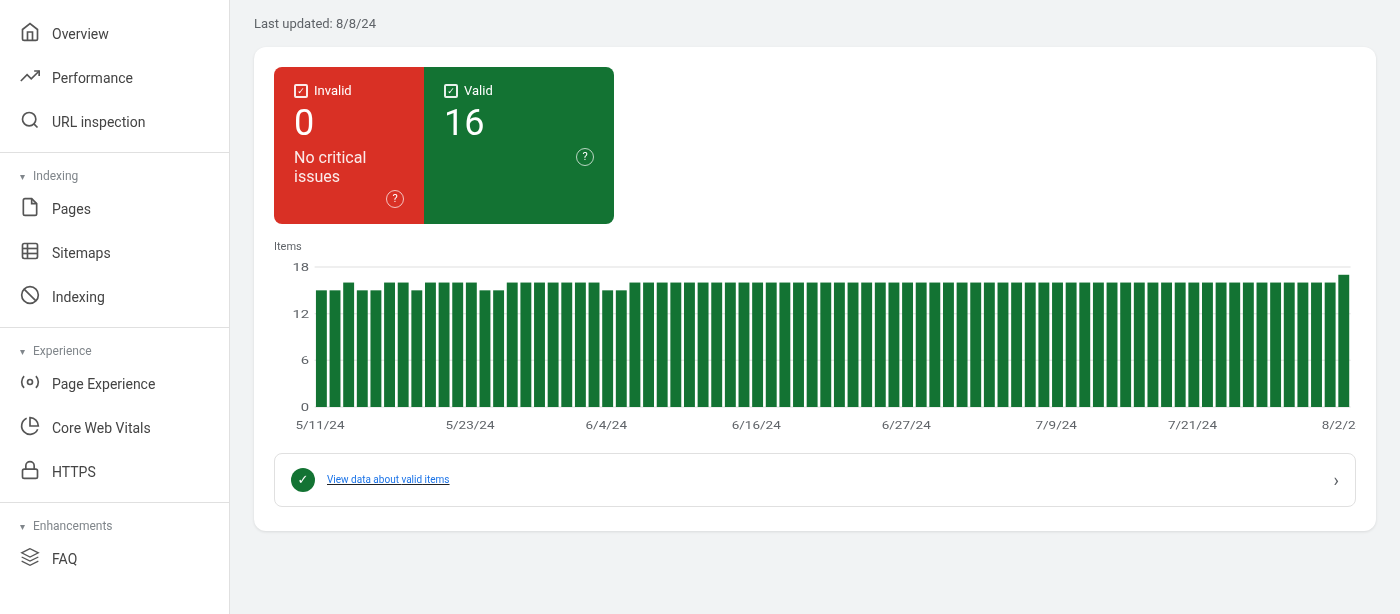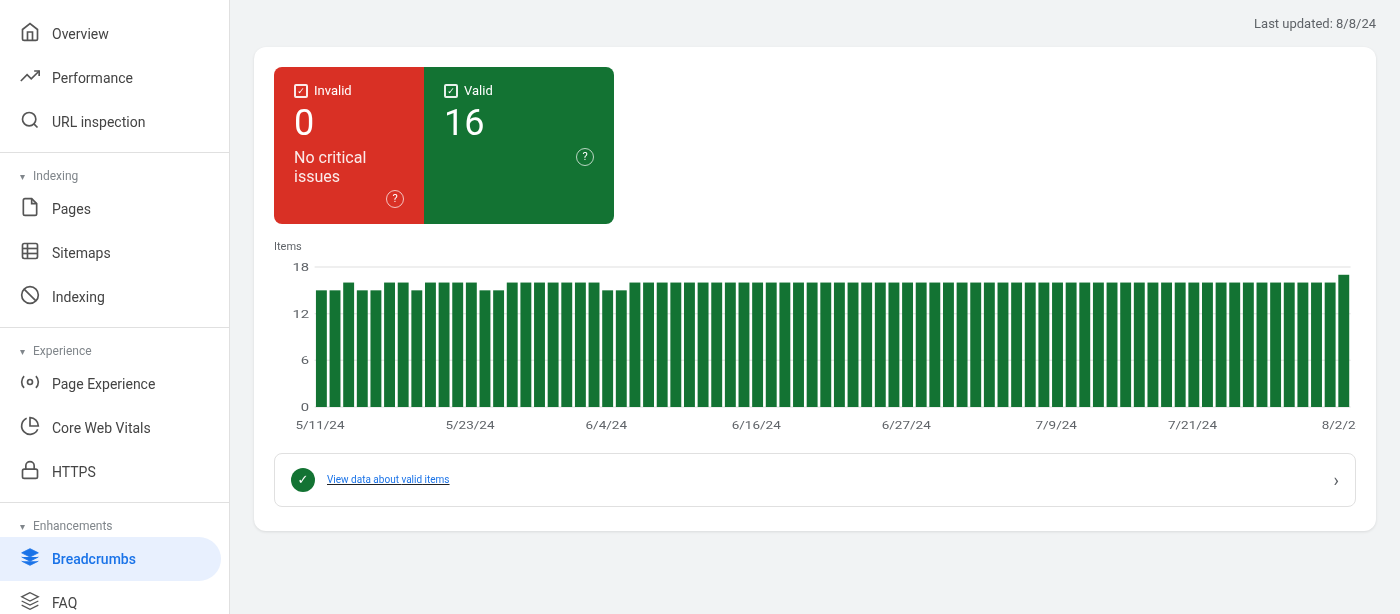--- a/index.html
+++ b/index.html
@@ -57,21 +57,21 @@
     
     .main {
       flex: 1;
       overflow-y: auto;
       padding: 16px 24px;
       position: relative;
     }
 
     .top-bar {
       display: flex;
-      justify-content: flex-end;
+      justify-content: flex-start;
       font-size: 13px;
       color: #5f6368;
       margin-bottom: 16px;
     }
 
     .card {
       background: #fff;
       border-radius: 12px;
       padding: 0;
       overflow: hidden;
@@ -313,28 +313,20 @@
     <span>HTTPS</span>
   </div>
 
   <div class="sidebar-divider"></div>
 
   <div class="sidebar-section">
     <span style="font-size:10px;">▾</span>
     <span>Enhancements</span>
   </div>
 
-  <div class="sidebar-item active">
-    <span class="sidebar-icon">
-      <svg width="20" height="20" viewBox="0 0 24 24" fill="#1a73e8" stroke="#1a73e8" stroke-width="1">
-          <path d="M12 2L2 7l10 5 10-5-10-5zM2 17l10 5 10-5M2 12l10 5 10-5"></path>
-        </svg>
-    </span>
-    <span style="color:#1a73e8;">Breadcrumbs</span>
-  </div>
 
   <div class="sidebar-item">
     <span class="sidebar-icon">
       <svg width="20" height="20" viewBox="0 0 24 24" fill="none" stroke="currentColor" stroke-width="1.5">
           <path d="M12 2L2 7l10 5 10-5-10-5zM2 17l10 5 10-5M2 12l10 5 10-5"></path>
         </svg>
     </span>
     <span>FAQ</span>
   </div>
 

